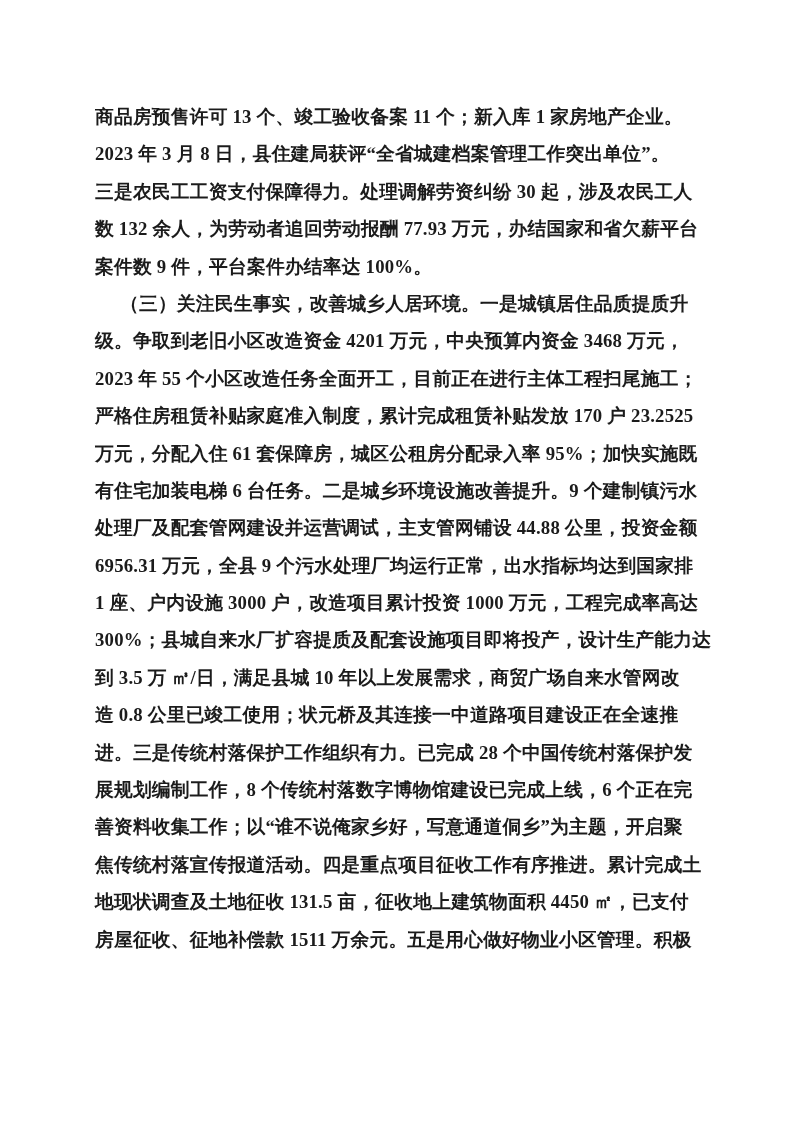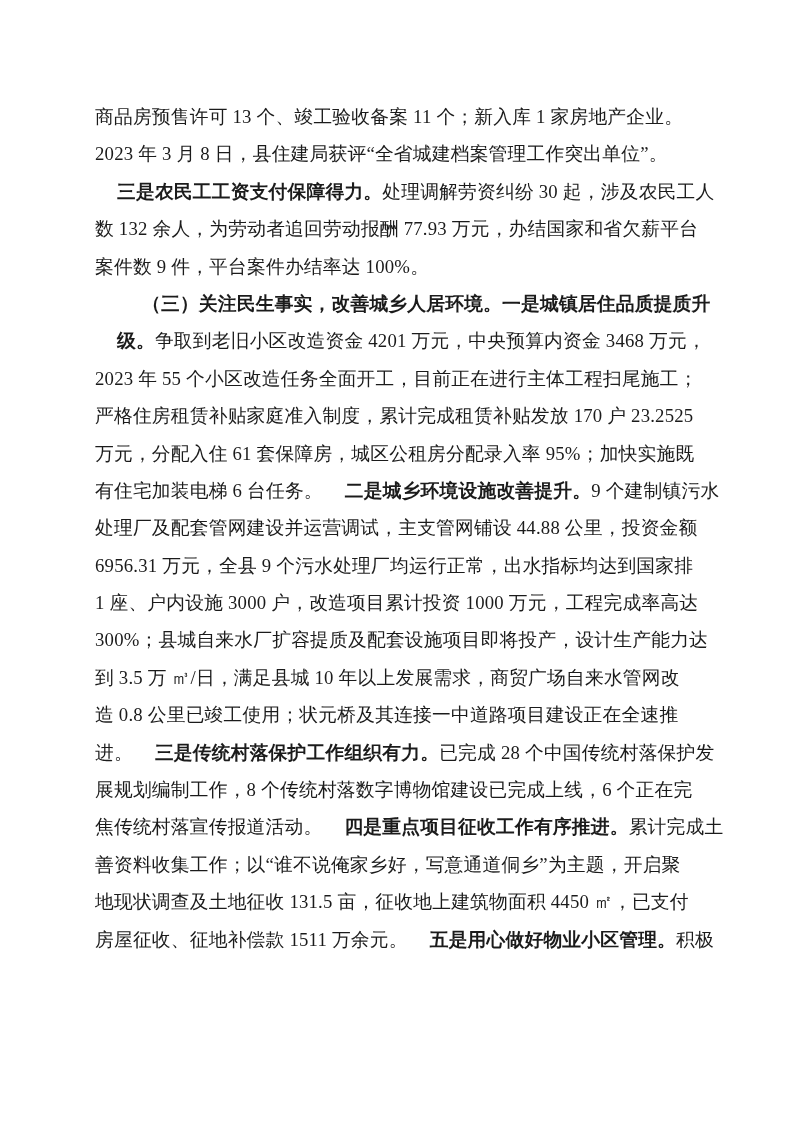--- a/index.html
+++ b/index.html
@@ -21,25 +21,24 @@
     width: 665px;
   }
   .line {
     font-size: 18.75px;
     line-height: 37.4px;
     height: 37.4px;
     white-space: nowrap;
     letter-spacing: 0.2px;
   }
   .line.indent { text-indent: 25px; }
-  .run { font-weight: 400; }
+  .run { font-weight: 700; }
   .run.bold {
     font-weight: 700;
     font-family: Liberation Mono, monospace;
-    margin-left: 22px;
   }
 </style>
 </head>
 <body>
 
 <div class="page" style="background: rgb(255, 255, 255); color: rgb(27, 27, 27);">
   <div class="textblock" id="textblock">
       <div class="line"><span class="run">商品房预售许可 13 个、竣工验收备案 11 个；新入库 1 家房地产企业。</span></div>
       <div class="line"><span class="run">2023 年 3 月 8 日，县住建局获评“全省城建档案管理工作突出单位”。</span></div>
       <div class="line"><span class="run bold">三是农民工工资支付保障得力。</span><span class="run">处理调解劳资纠纷 30 起，涉及农民工人</span></div>
@@ -52,18 +51,18 @@
       <div class="line"><span class="run">万元，分配入住 61 套保障房，城区公租房分配录入率 95%；加快实施既</span></div>
       <div class="line"><span class="run">有住宅加装电梯 6 台任务。</span><span class="run bold">二是城乡环境设施改善提升。</span><span class="run">9 个建制镇污水</span></div>
       <div class="line"><span class="run">处理厂及配套管网建设并运营调试，主支管网铺设 44.88 公里，投资金额</span></div>
       <div class="line"><span class="run">6956.31 万元，全县 9 个污水处理厂均运行正常，出水指标均达到国家排</span></div>
       <div class="line"><span class="run">1 座、户内设施 3000 户，改造项目累计投资 1000 万元，工程完成率高达</span></div>
       <div class="line"><span class="run">300%；县城自来水厂扩容提质及配套设施项目即将投产，设计生产能力达</span></div>
       <div class="line"><span class="run">到 3.5 万 ㎥/日，满足县城 10 年以上发展需求，商贸广场自来水管网改</span></div>
       <div class="line"><span class="run">造 0.8 公里已竣工使用；状元桥及其连接一中道路项目建设正在全速推</span></div>
       <div class="line"><span class="run">进。</span><span class="run bold">三是传统村落保护工作组织有力。</span><span class="run">已完成 28 个中国传统村落保护发</span></div>
       <div class="line"><span class="run">展规划编制工作，8 个传统村落数字博物馆建设已完成上线，6 个正在完</span></div>
+      <div class="line"><span class="run">善资料收集工作；以“谁不说俺家乡好，写意通道侗乡”为主题，开启聚</span></div>
       <div class="line"><span class="run">焦传统村落宣传报道活动。</span><span class="run bold">四是重点项目征收工作有序推进。</span><span class="run">累计完成土</span></div>
-      <div class="line"><span class="run">善资料收集工作；以“谁不说俺家乡好，写意通道侗乡”为主题，开启聚</span></div>
       <div class="line"><span class="run">地现状调查及土地征收 131.5 亩，征收地上建筑物面积 4450 ㎡，已支付</span></div>
       <div class="line"><span class="run">房屋征收、征地补偿款 1511 万余元。</span><span class="run bold">五是用心做好物业小区管理。</span><span class="run">积极</span></div>
     </div>
 </div>
 
 </body></html>

